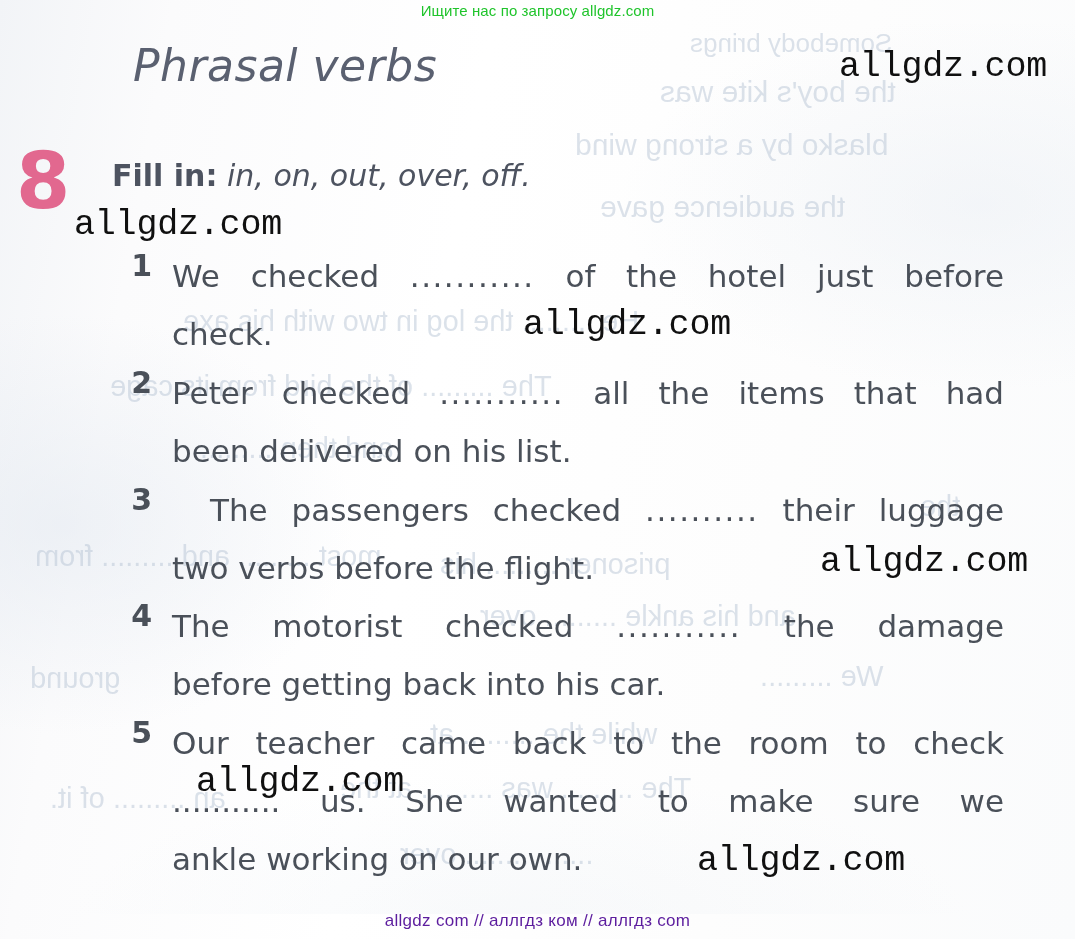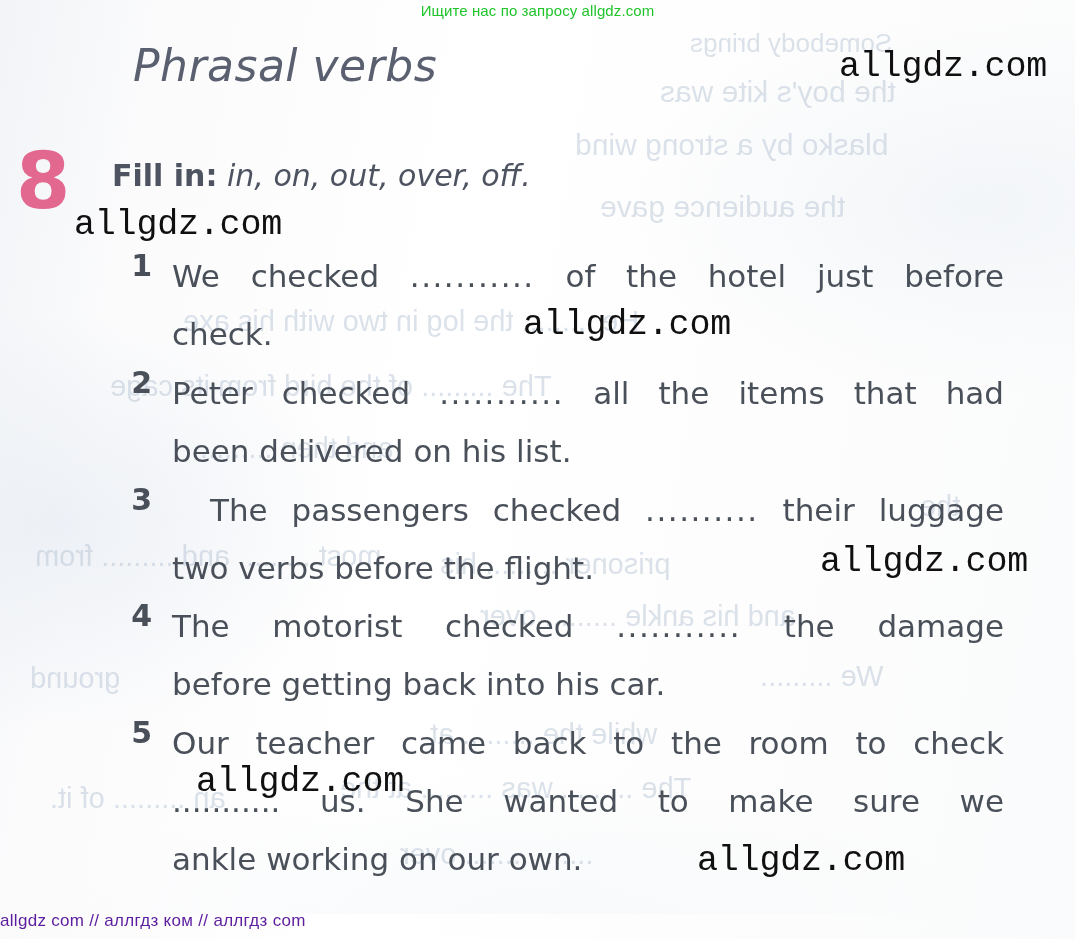--- a/index.html
+++ b/index.html
@@ -39,20 +39,21 @@
     top: 2px; left: 0; width: 1075px;
     text-align: center;
     font-size: 15px;
     color: #1fc42b;
     letter-spacing: .1px;
     white-space: nowrap;
   }
   .site-footer {
     position: absolute;
     bottom: 8px; left: 0; width: 1075px;
+    text-align: center;
     font-size: 17px;
     color: #5c1d9e;
     letter-spacing: .3px;
     white-space: nowrap;
   }
 
   
   .bleed {
     position: absolute;
     color: #b9c6d6;

